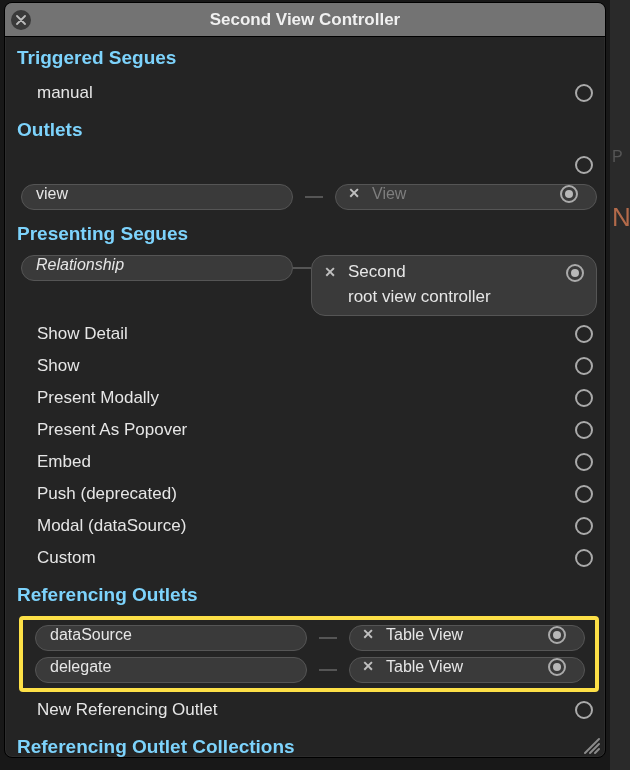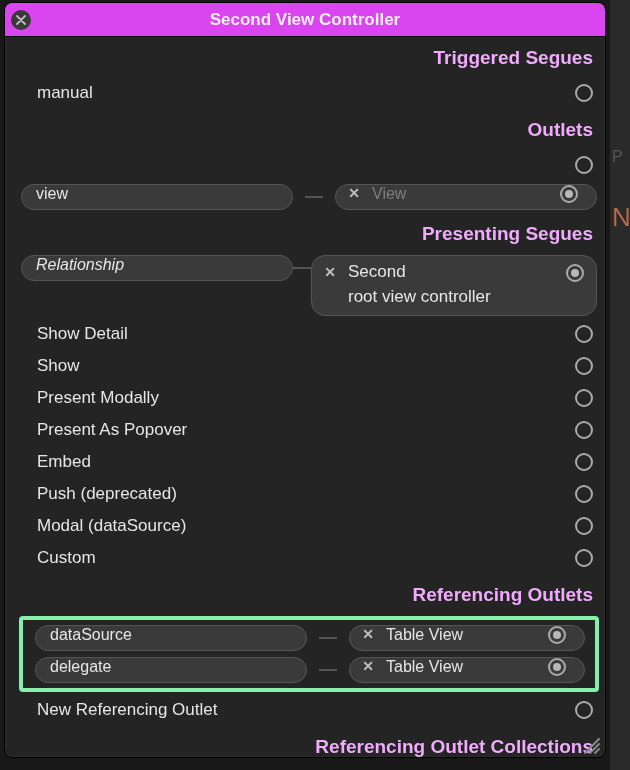--- a/index.html
+++ b/index.html
@@ -20,21 +20,21 @@
     border: 1px solid #000;
     box-shadow: 0 0 0 1px rgba(255,255,255,0.04) inset;
     overflow: hidden;
   }
   .titlebar {
     height: 34px;
     display: flex;
     align-items: center;
     position: relative;
     border-bottom: 1px solid #000;
-    background: #d946ef;
+    background: #737373;
   }
   .close-btn {
     position: absolute;
     left: 6px; top: 7px;
     width: 20px; height: 20px;
     border-radius: 50%;
     background: #3a3a3a;
     display: flex; align-items: center; justify-content: center;
     color: #bbb;
     font-size: 13px;
@@ -48,23 +48,22 @@
     font-size: 17px;
     font-weight: 600;
     color: #f0f0f0;
   }
   .content {
     padding-top: 0;
   }
   .section-header {
     font-size: 19px;
     font-weight: 700;
-    color: #f0abfc;
+    color: #7dd3fc;
     padding: 10px 12px 8px 12px;
-    text-align: right;
   }
   .row {
     display: flex;
     align-items: center;
     height: 32px;
     padding: 0 8px 0 32px;
     position: relative;
     gap: 12px;
   }
   .row-label {
@@ -151,21 +150,21 @@
     width: 16px; height: 16px;
     display: inline-flex; align-items: center; justify-content: center;
     margin-right: 10px;
     color: #bfbfbf; font-size: 14px; font-weight: 700; cursor: pointer;
   }
   .tallpill .line2 { padding-left: 26px; }
   .tallpill .circle-abs {
     position: absolute; right: 8px; top: 8px;
   }
   .highlight-box {
-    border: 4px solid #86efac;
+    border: 4px solid #fde047;
     border-radius: 4px;
     margin: 2px 6px 2px 14px;
     padding: 2px 2px 2px 2px;
   }
   .highlight-box .row { padding-left: 10px; height: 32px; }
   .highlight-box .pill.left { width: 272px; margin-left: 0; }
   .resize-grip {
     position: absolute;
     right: 4px; bottom: 2px;
     width: 22px; height: 22px;

